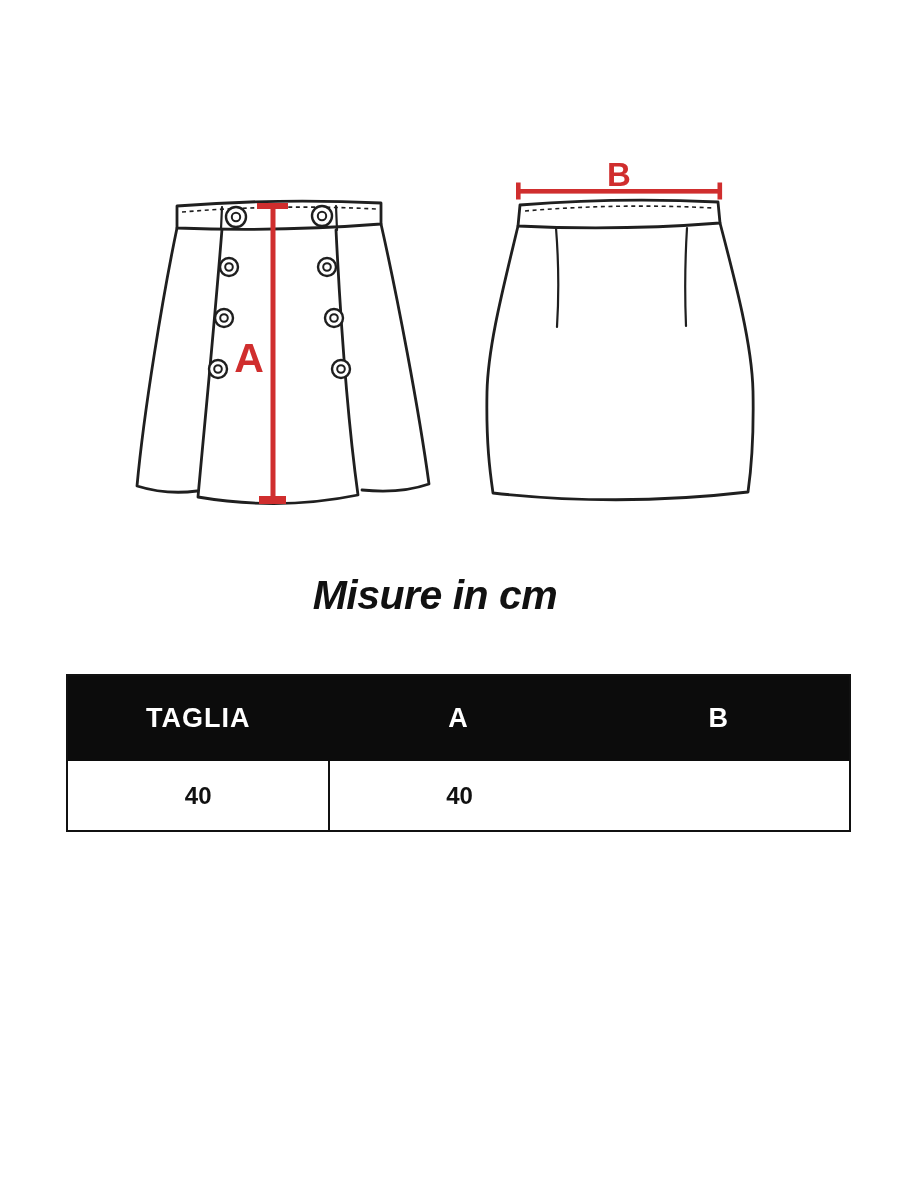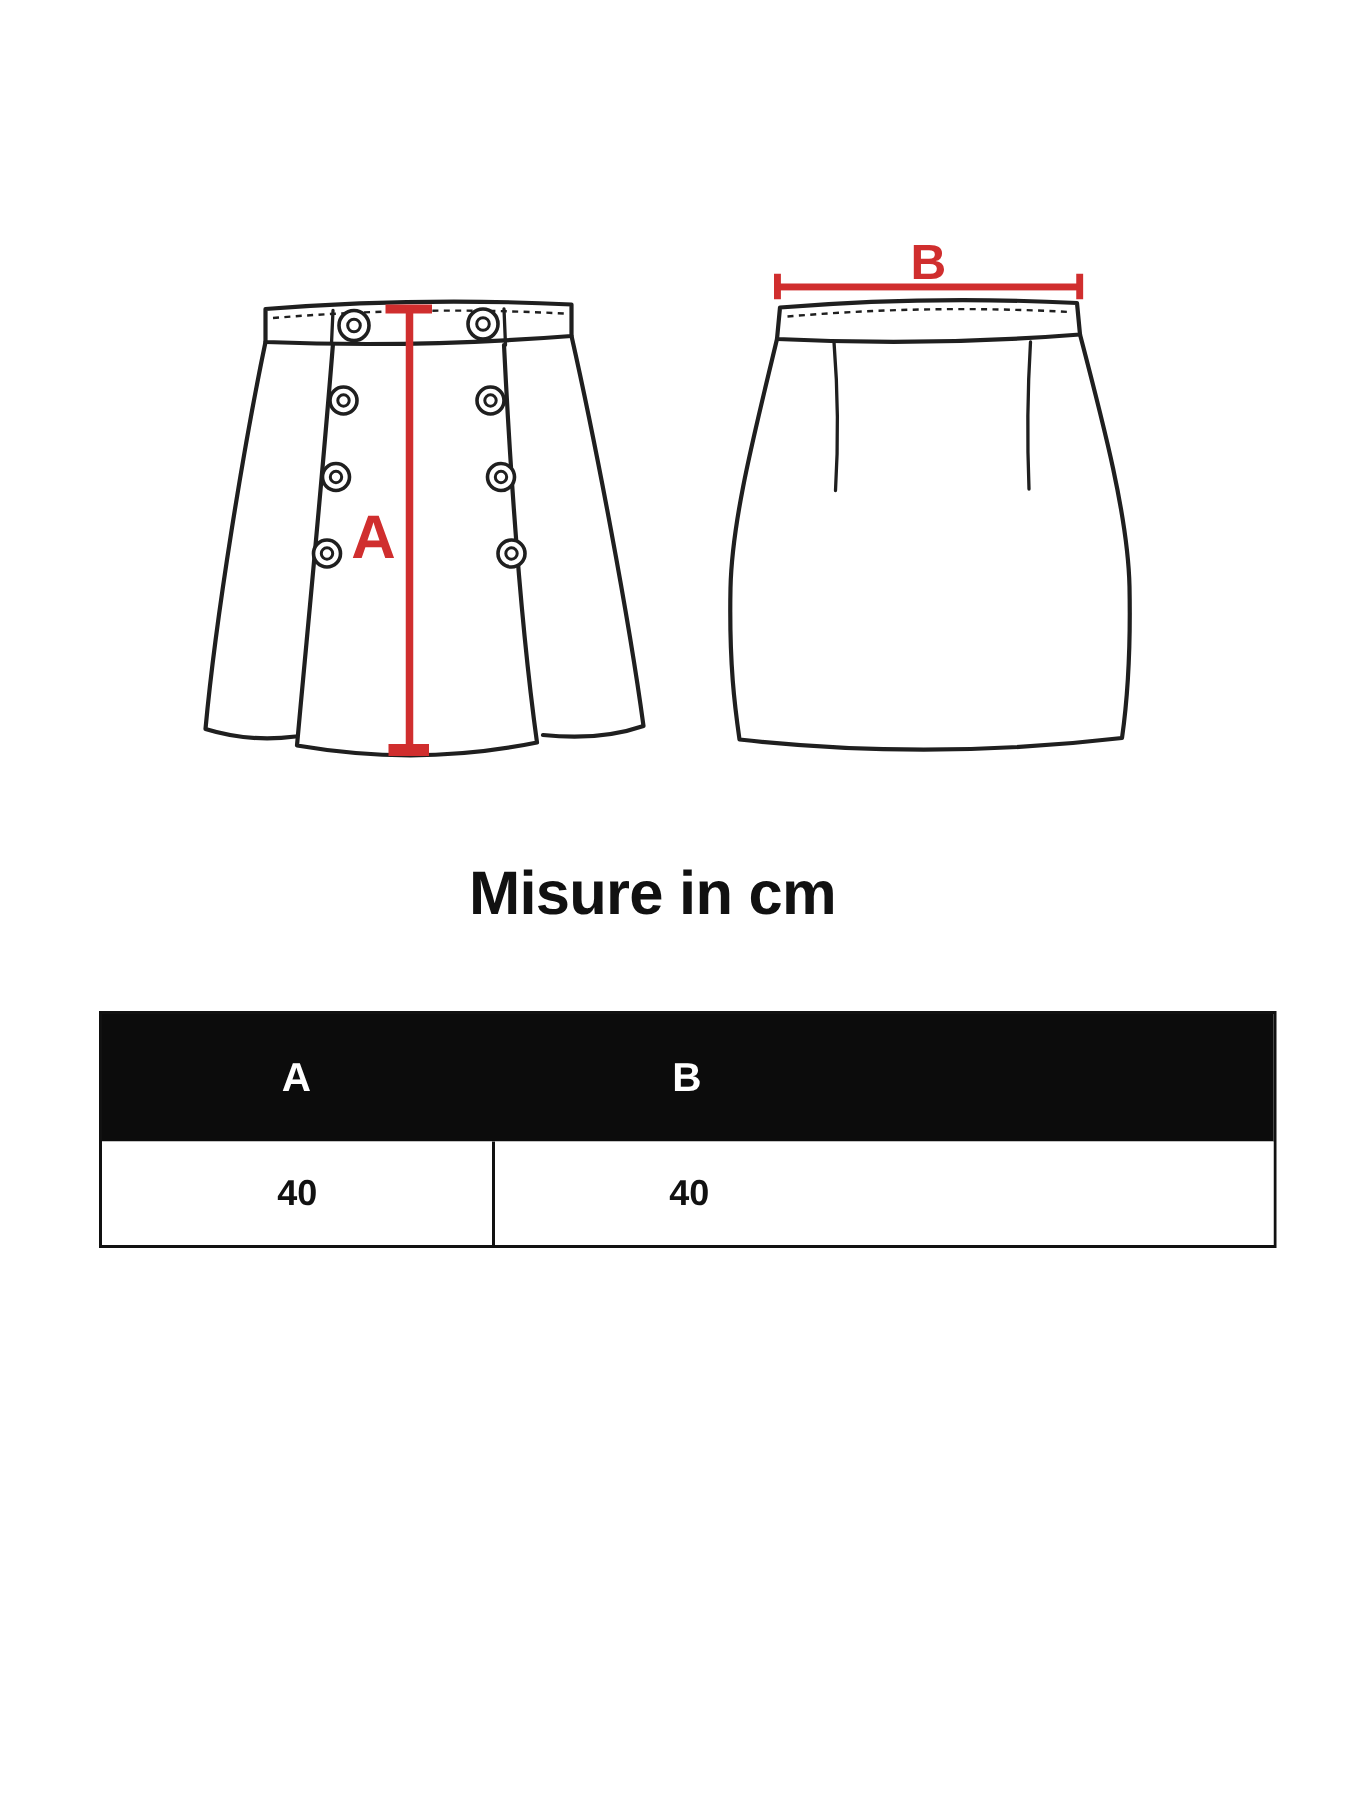--- a/index.html
+++ b/index.html
@@ -18,21 +18,21 @@
   .ln-fill{fill:#fff;stroke:var(--line);stroke-width:2.8;stroke-linejoin:round;}
   .seam{fill:none;stroke:var(--line);stroke-width:2.2;stroke-linecap:round;}
   .stitch{fill:none;stroke:var(--line);stroke-width:1.6;stroke-dasharray:4 3.6;}
   .btn-out{fill:#fff;stroke:var(--line);stroke-width:2.4;}
   .btn-in{fill:none;stroke:var(--line);stroke-width:2;}
   .red{fill:var(--accent);}
   .measure-label{fill:var(--accent);font-family:"Liberation Sans",sans-serif;font-weight:bold;}
   
   .title{
     position:absolute;top:572px;left:0;width:870px;text-align:center;
-    font-size:41px;font-weight:bold;color:#111;letter-spacing:-0.5px;
+    font-size:41px;font-weight:bold;color:#111;letter-spacing:-0.5px;font-style:italic;
   }
   
   .size-table{
     position:absolute;left:66px;top:674px;width:785px;
     border:2.5px solid #111;box-sizing:border-box;
   }
   .size-table .thead{
     display:grid;grid-template-columns:1fr 1fr 1fr;
     background:var(--header-bg);height:85px;
   }
@@ -124,20 +124,21 @@
         <rect class="red" x="717.5" y="182.5" width="4.6" height="17"></rect>
       </g>
       <text class="measure-label" x="619" y="186" font-size="33" text-anchor="middle">B</text>
     </g>
   </svg>
 
   <div class="title">Misure in cm</div>
 
   <div class="size-table">
     <div class="thead">
+      <div class="cell">TAGLIA</div>
       <div class="cell">A</div>
       <div class="cell">B</div>
     </div>
     <div class="trow">
       <div class="cell">40</div>
       <div class="cell">40</div>
     </div>
   </div>
 
 </div>

